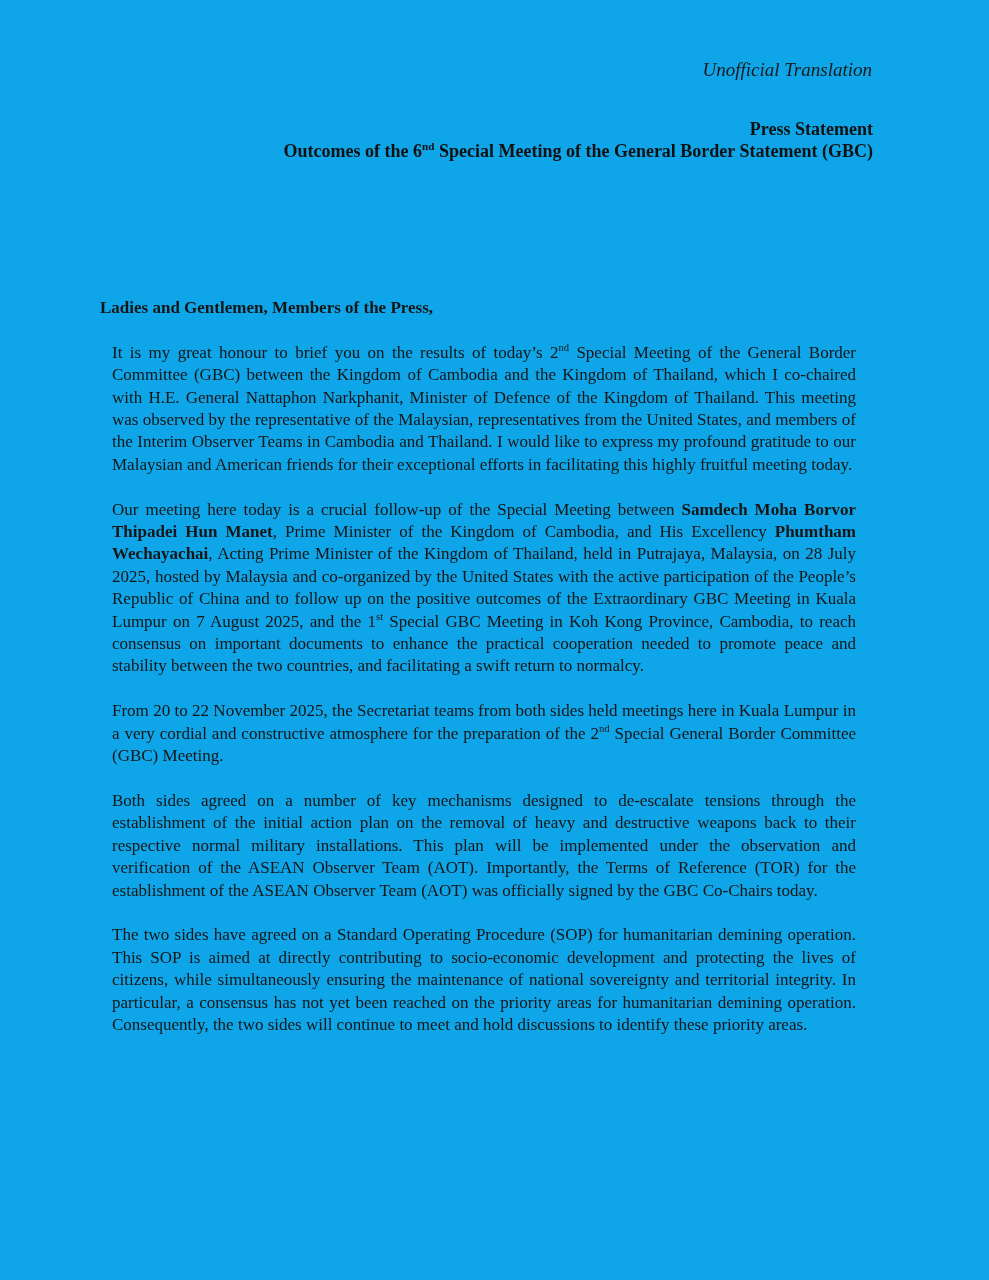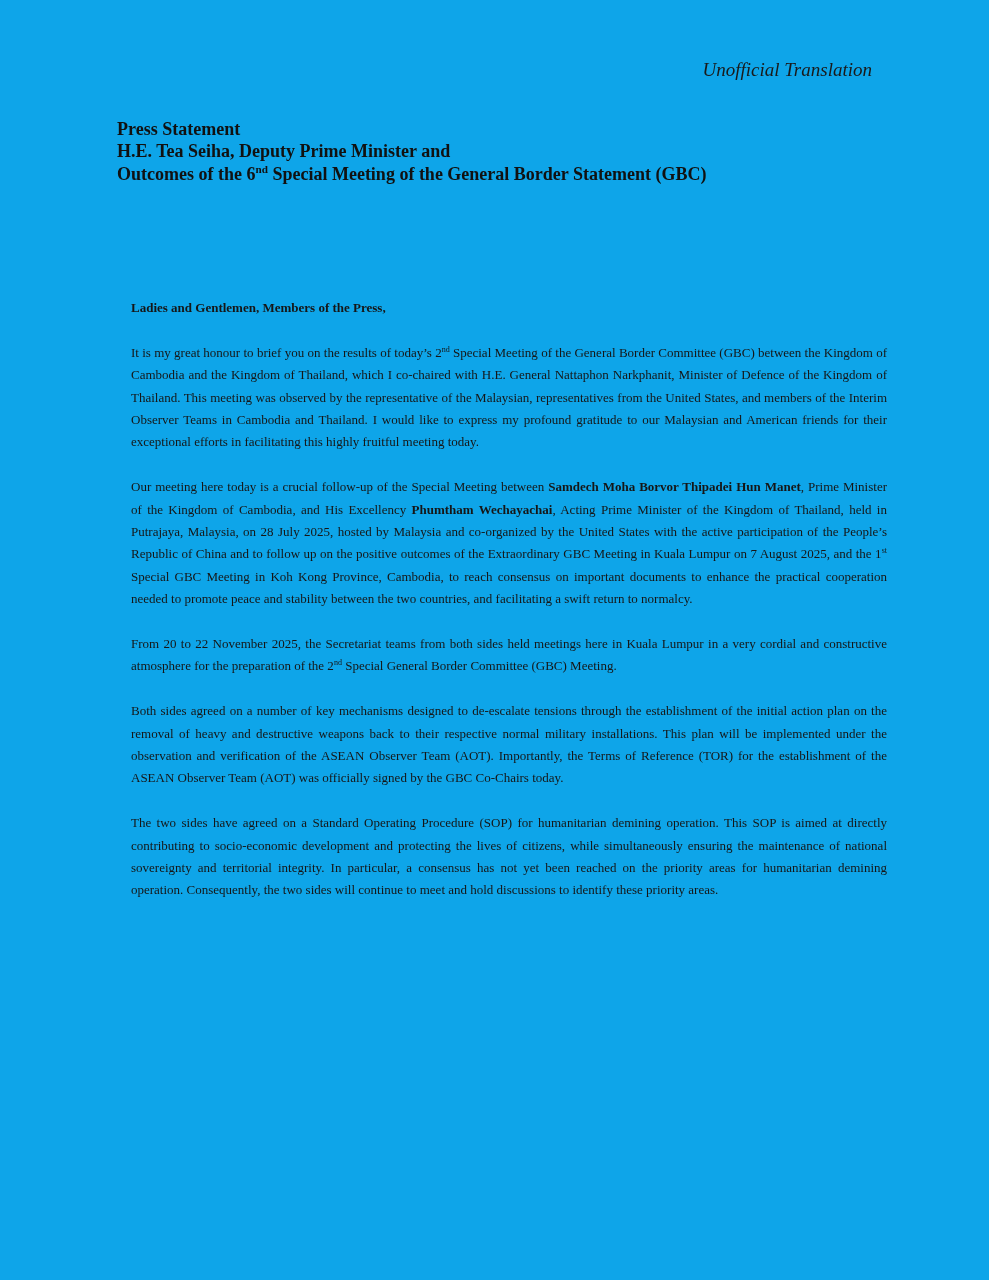--- a/index.html
+++ b/index.html
@@ -23,61 +23,61 @@
     font-style: italic;
     font-size: 19px;
     line-height: 24px;
     color: #1a1a1a;
   }
   .doc-title {
     position: absolute;
     top: 118px;
     left: 117px;
     width: 756px;
-    text-align: left;
+    text-align: right;
     font-weight: bold;
     font-size: 18px;
     line-height: 22.4px;
     color: #111111;
   }
   .doc-body {
     position: absolute;
     top: 297px;
-    left: 131px;
+    left: 100px;
     width: 756px;
-    font-size: 13px;
+    font-size: 17px;
     line-height: 22.4px;
     text-align: justify;
     color: #161616;
   }
   .doc-body p {
     margin: 0;
     padding: 0;
   }
   .doc-body p.spaced {
     margin-top: 22.4px;
+    margin-left: 12px;
   }
   .b {
     font-weight: bold;
   }
   sup {
     font-size: 0.62em;
     line-height: 0;
     vertical-align: super;
   }
 </style>
 </head>
 <body>
 
 <div class="page">
   <div class="translation-note">Unofficial Translation</div>
 
   <div class="doc-title">
       <div><span>Press Statement</span></div>
-      <div><span>H.E. Tea Seiha, Deputy Prime Minister and</span></div>
       <div><span>Outcomes of the 6</span><sup>nd</sup><span> Special Meeting of the General Border Statement (GBC)</span></div>
     </div>
 
   <div class="doc-body">
       <p><span class="b">Ladies and Gentlemen, Members of the Press,</span></p>
       <p class="spaced"><span>It is my great honour to brief you on the results of today’s 2</span><sup>nd</sup><span> Special Meeting of the General Border Committee (GBC) between the Kingdom of Cambodia and the Kingdom of Thailand, which I co-chaired with H.E. General Nattaphon Narkphanit, Minister of Defence of the Kingdom of Thailand. This meeting was observed by the representative of the Malaysian, representatives from the United States, and members of the Interim Observer Teams in Cambodia and Thailand. I would like to express my profound gratitude to our Malaysian and American friends for their exceptional efforts in facilitating this highly fruitful meeting today.</span></p>
       <p class="spaced"><span>Our meeting here today is a crucial follow-up of the Special Meeting between </span><span class="b">Samdech Moha Borvor Thipadei Hun Manet</span><span>, Prime Minister of the Kingdom of Cambodia, and His Excellency </span><span class="b">Phumtham Wechayachai</span><span>, Acting Prime Minister of the Kingdom of Thailand, held in Putrajaya, Malaysia, on 28 July 2025, hosted by Malaysia and co-organized by the United States with the active participation of the People’s Republic of China and to follow up on the positive outcomes of the Extraordinary GBC Meeting in Kuala Lumpur on 7 August 2025, and the 1</span><sup>st</sup><span> Special GBC Meeting in Koh Kong Province, Cambodia, to reach consensus on important documents to enhance the practical cooperation needed to promote peace and stability between the two countries, and facilitating a swift return to normalcy.</span></p>
       <p class="spaced"><span>From 20 to 22 November 2025, the Secretariat teams from both sides held meetings here in Kuala Lumpur in a very cordial and constructive atmosphere for the preparation of the 2</span><sup>nd</sup><span> Special General Border Committee (GBC) Meeting.</span></p>
       <p class="spaced"><span>Both sides agreed on a number of key mechanisms designed to de-escalate tensions through the establishment of the initial action plan on the removal of heavy and destructive weapons back to their respective normal military installations. This plan will be implemented under the observation and verification of the ASEAN Observer Team (AOT). Importantly, the Terms of Reference (TOR) for the establishment of the ASEAN Observer Team (AOT) was officially signed by the GBC Co-Chairs today.</span></p>
       <p class="spaced"><span>The two sides have agreed on a Standard Operating Procedure (SOP) for humanitarian demining operation. This SOP is aimed at directly contributing to socio-economic development and protecting the lives of citizens, while simultaneously ensuring the maintenance of national sovereignty and territorial integrity. In particular, a consensus has not yet been reached on the priority areas for humanitarian demining operation. Consequently, the two sides will continue to meet and hold discussions to identify these priority areas.</span></p>

